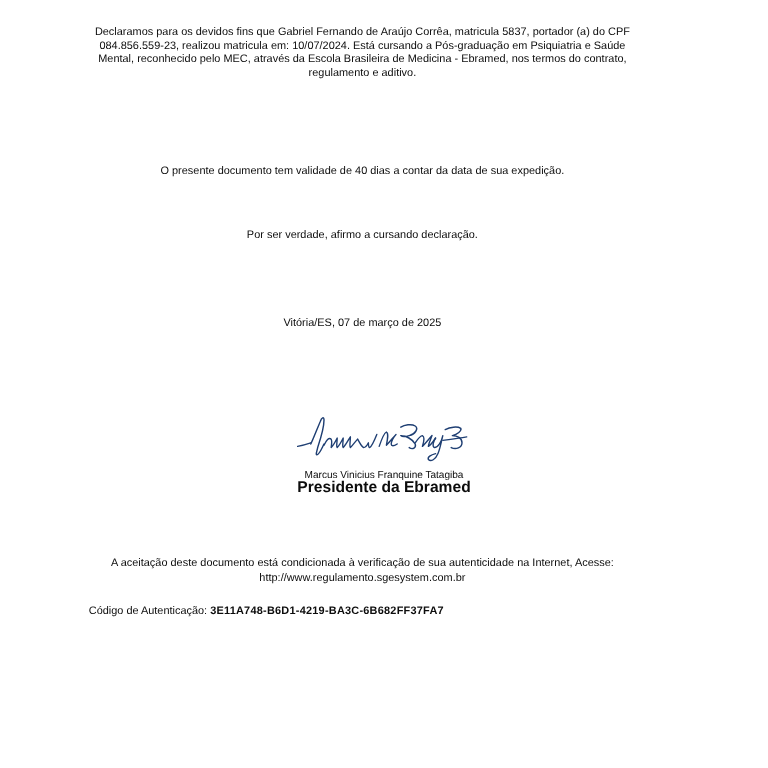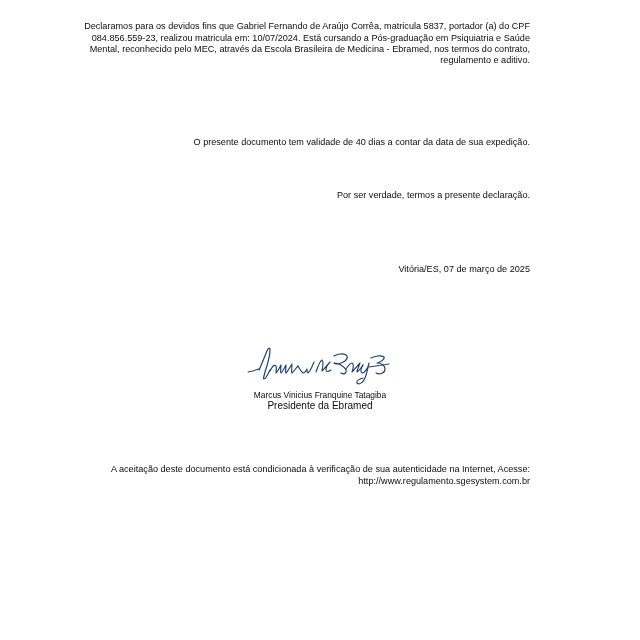--- a/index.html
+++ b/index.html
@@ -23,21 +23,21 @@
     box-sizing: border-box;
   }
   .body-block {
     position: absolute;
     left: 74px;
     width: 456px;
   }
   .para {
     font-size: 9.1px;
     line-height: 11.4px;
-    text-align: right;
+    text-align: center;
     color: #0c0c0c;
     letter-spacing: 0.01px;
   }
   #intro-paragraph { top: 12px; }
   #validity-paragraph { top: 128px; }
   #truth-paragraph { top: 181px; }
   #place-date-line { top: 255px; }
 
   .signature-block {
     position: absolute;
@@ -52,23 +52,24 @@
     width: 150px;
     height: 46px;
   }
   .signer-name {
     font-size: 8.4px;
     line-height: 10.6px;
     color: #0c0c0c;
     margin-top: 2px;
   }
   .signer-title {
-    font-size: 10px;
+    font-size: 13px;
     line-height: 10.6px;
     color: #0c0c0c;
+    font-weight: bold;
   }
 
   #authenticity-note { top: 455px; }
   #auth-code-line {
     top: 495px;
     font-size: 9.1px;
     line-height: 11.4px;
     color: #0c0c0c;
   }
   #auth-code-value {
@@ -78,21 +79,21 @@
 </style>
 </head>
 <body>
 
 <div class="page">
 
   <p class="body-block para" id="intro-paragraph">Declaramos para os devidos fins que Gabriel Fernando de Araújo Corrêa, matricula 5837, portador (a) do CPF 084.856.559-23, realizou matricula em: 10/07/2024. Está cursando a Pós-graduação em Psiquiatria e Saúde Mental, reconhecido pelo MEC, através da Escola Brasileira de Medicina - Ebramed, nos termos do contrato, regulamento e aditivo.</p>
 
   <p class="body-block para" id="validity-paragraph">O presente documento tem validade de 40 dias a contar da data de sua expedição.</p>
 
-  <p class="body-block para" id="truth-paragraph">Por ser verdade, termos a presente declaração.</p>
+  <p class="body-block para" id="truth-paragraph">Por ser verdade, afirmo a cursando declaração.</p>
 
   <p class="body-block para" id="place-date-line">Vitória/ES, 07 de março de 2025</p>
 
   <div class="signature-block">
     <svg class="signature-mark" viewBox="0 0 150 46" aria-hidden="true">
       <g fill="none" stroke="#1f3f73" stroke-linecap="round" stroke-linejoin="round">
         <path d="M3 30 C8 29, 11 28, 14 27" stroke-width="1.1"></path>
         <path d="M14 28 C16 24, 19 16, 22 9 C23 6, 25 5, 25 8 C25 14, 22 24, 20 30 C19 34, 18 37, 19 37 C21 37, 23 32, 25 28" stroke-width="1.2"></path>
         <path d="M25 29 C27 25, 29 22, 31 24 C32 26, 31 30, 31 31 C33 29, 35 25, 36 23 C36 27, 35 30, 36 31 C38 29, 40 25, 41 23 C41 27, 40 30, 41 31 C43 29, 45 25, 47 22 C47 26, 46 30, 47 31 C49 29, 51 26, 53 24" stroke-width="1.15"></path>
         <path d="M53 24 C55 27, 56 30, 58 31 C60 31, 61 29, 62 27 C62 29, 62 31, 63 31 C65 30, 67 25, 69 20" stroke-width="1.15"></path>
@@ -103,14 +104,18 @@
         <path d="M126 16 C130 14, 136 13, 139 15 C140 17, 136 20, 132 21 C136 21, 140 23, 140 27 C140 31, 135 33, 131 31" stroke-width="1.2"></path>
         <path d="M124 25 C131 24, 138 23, 144 22" stroke-width="1.0"></path>
       </g>
     </svg>
     <div class="signer-name">Marcus Vinicius Franquine Tatagiba</div>
     <div class="signer-title">Presidente da Ebramed</div>
   </div>
 
   <p class="body-block para" id="authenticity-note">A aceitação deste documento está condicionada à verificação de sua autenticidade na Internet, Acesse: http://www.regulamento.sgesystem.com.br</p>
 
+  <p class="body-block" id="auth-code-line">
+    <span>Código de Autenticação:</span>
+    <span id="auth-code-value">3E11A748-B6D1-4219-BA3C-6B682FF37FA7</span>
+  </p>
 
 </div>
 
 </body></html>

